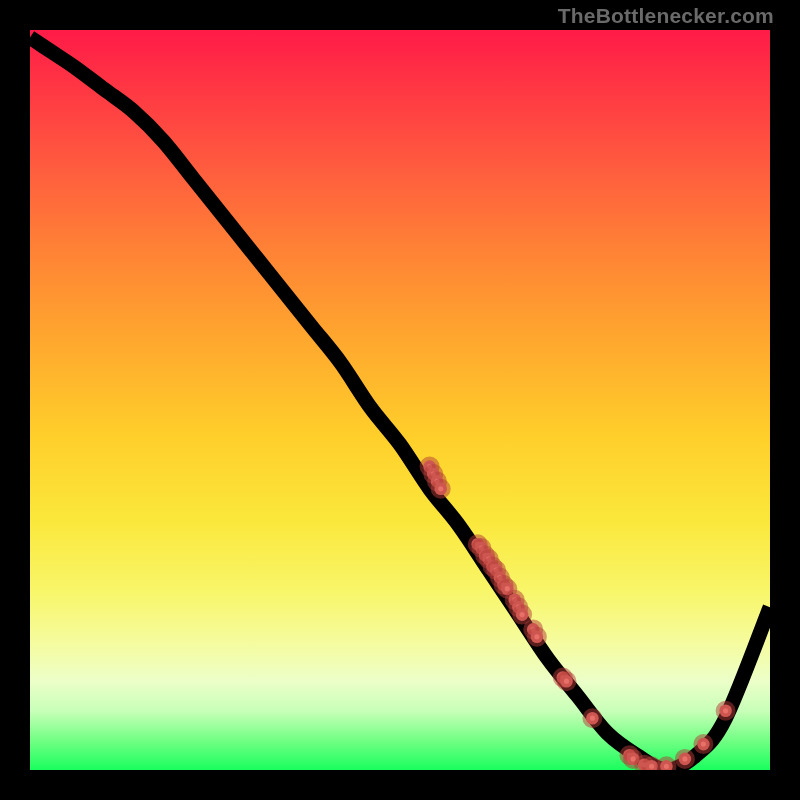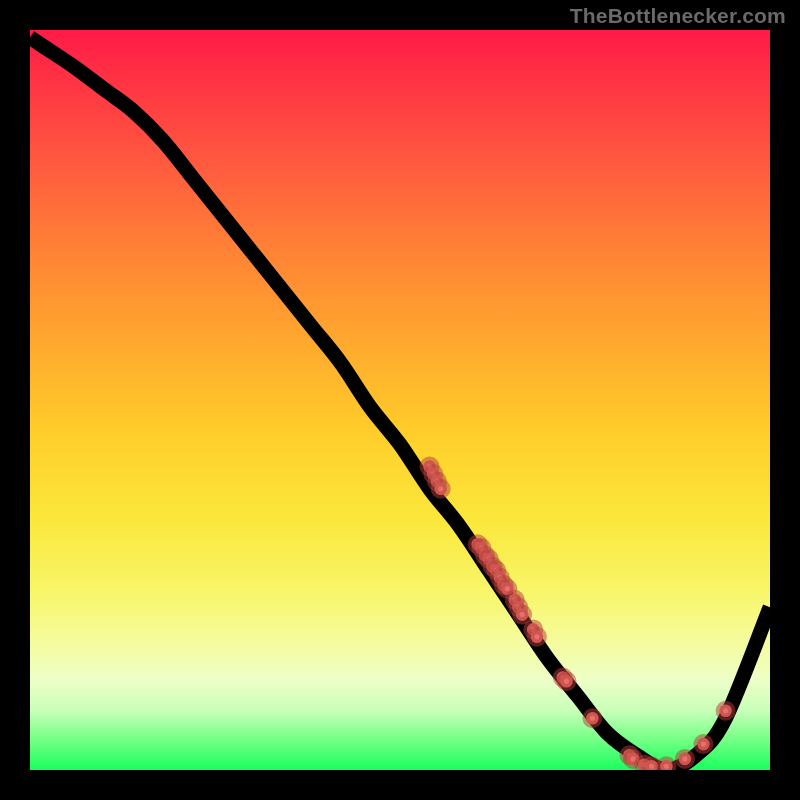--- a/index.html
+++ b/index.html
@@ -12,21 +12,21 @@
   }
   .stage {
     position: relative;
     width: 800px;
     height: 800px;
     background: #000;
   }
   .watermark {
     position: absolute;
     top: 4px;
-    right: 14px;
+    right: 26px;
     color: #6a6a6a;
     font-size: 21px;
     font-weight: 600;
     letter-spacing: 0.2px;
     z-index: 10;
   }
   .plot {
     position: absolute;
     left: 30px;
     top: 30px;

